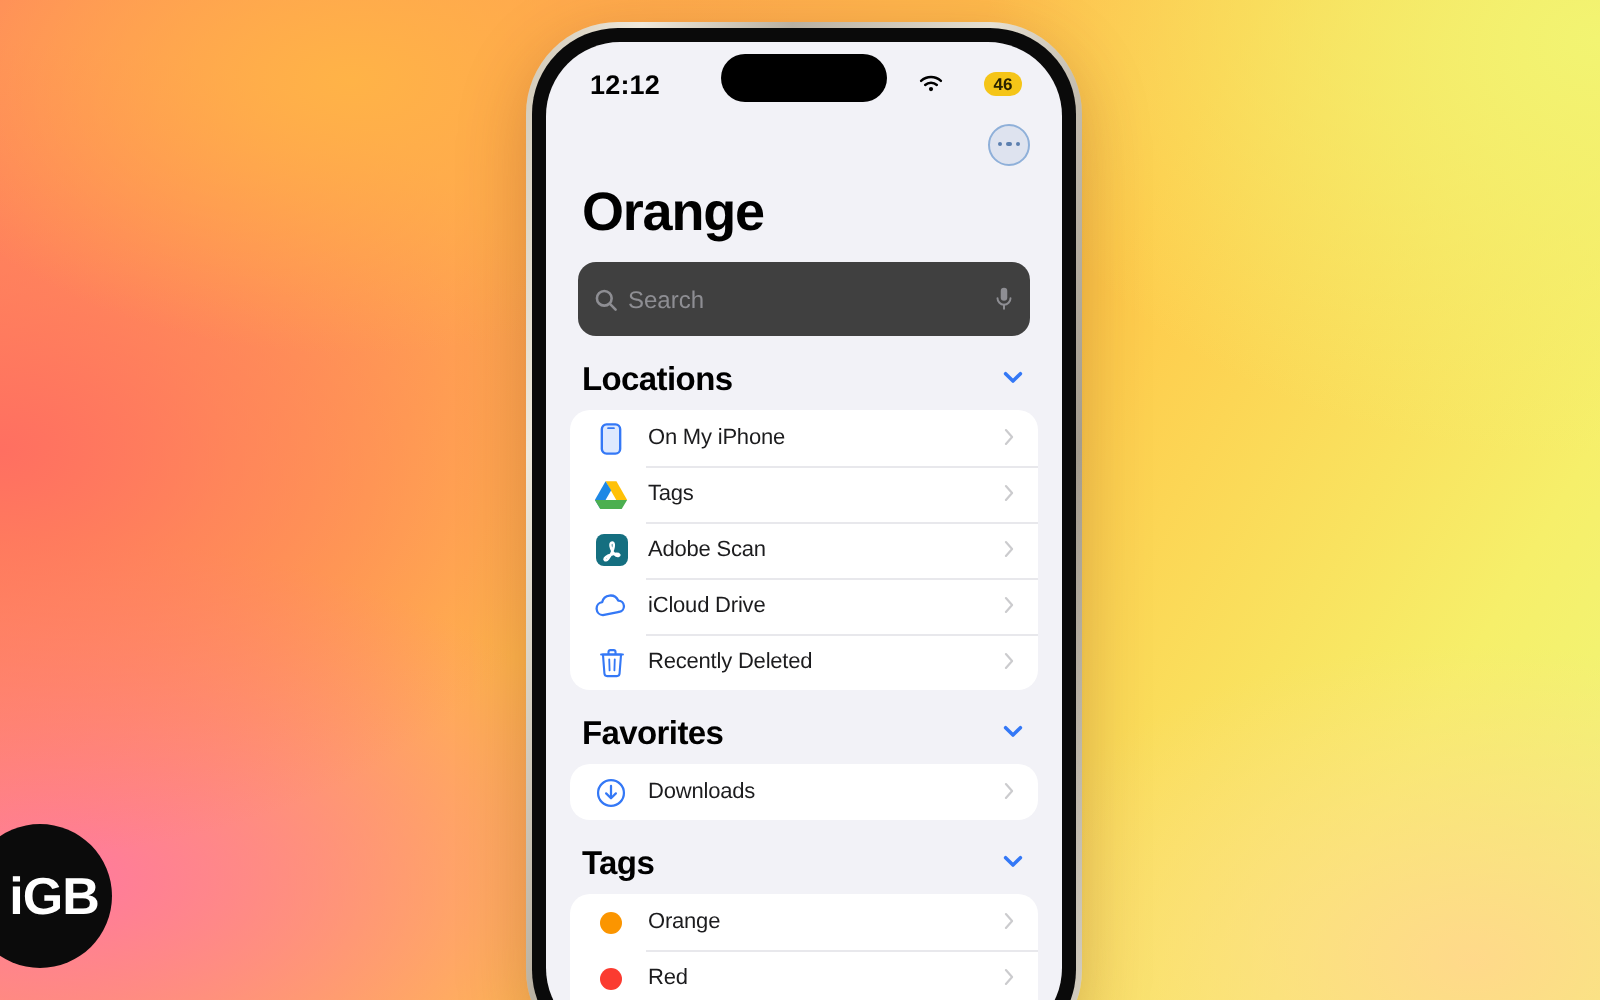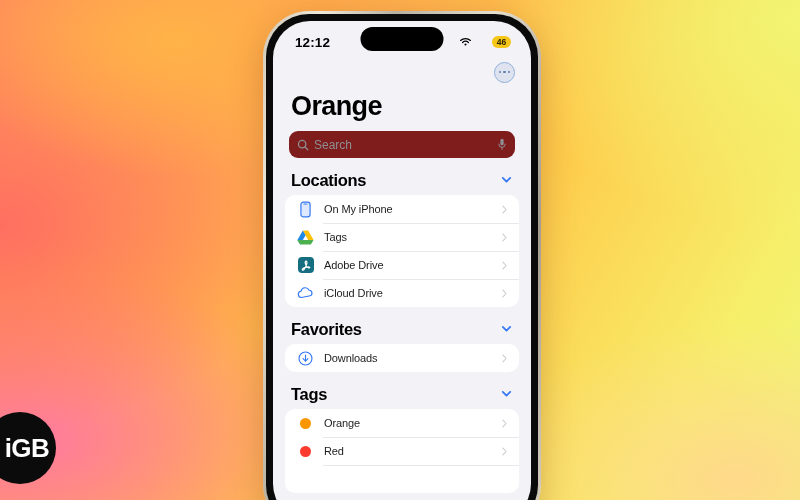--- a/index.html
+++ b/index.html
@@ -78,22 +78,22 @@
   }
   #more-button span { width:2.6px; height:2.6px; border-radius:50%; background:#5c7fae; display:block; }
 
   #page-title {
     font-size:27px; font-weight:bold; color:#000;
     padding:6px 18px 0 18px; letter-spacing:-0.6px;
   }
 
   
   #search-bar {
-    margin:9px 16px 0 16px; height:27px; border-radius:9px;
-    background:#7f1d1d; display:flex; align-items:center; padding:0 8px; gap:5px;
+    margin:9px 16px 0 16px; height:37px; border-radius:9px;
+    background:#404040; display:flex; align-items:center; padding:0 8px; gap:5px;
   }
   #search-input { flex:1; font-size:12px; color:#8e8e93; }
   .ic { flex:none; display:block; }
 
   
   #content { padding:0 0 0 0; }
   .section-header {
     display:flex; align-items:center; justify-content:space-between;
     padding:13px 18px 5px 18px;
   }
@@ -217,32 +217,47 @@
                 </svg></span>
             </div>
             <div class="row">
               <span class="row-icon">
                 <div class="adobe-tile">
                   <svg width="10" height="11" viewBox="0 0 10 11">
         <path d="M5.1 1.2c0.9 0 1 1.6 0.5 3.2-0.5 1.7-1.6 3.8-2.5 4.9-0.8 1-1.6 1.1-1.8 0.5-0.3-0.8 1.2-1.8 3.1-2.4 1.9-0.6 3.8-0.7 4.2-0.1 0.3 0.5-0.6 0.9-1.5 0.5C5.9 7.2 4.6 5 4.3 3.2 4.1 1.9 4.4 1.2 5.1 1.2z" fill="none" stroke="#ffffff" stroke-width="1.25" stroke-linejoin="round" stroke-linecap="round"></path>
                   </svg>
                 </div>
               </span>
-              <span class="row-label">Adobe Drive</span>
+              <span class="row-label">Adobe Scan</span>
               <span><svg class="chev-right" viewBox="0 0 10 14">
                   <path d="M2.6 1.6 7.4 7l-4.8 5.4" stroke="#8e8e93" stroke-width="1.7" fill="none" stroke-linecap="round" stroke-linejoin="round"></path>
                 </svg></span>
             </div>
             <div class="row">
               <span class="row-icon">
                 <svg width="17" height="12" viewBox="0 0 18 13">
         <path d="M4.6 11.4a3.5 3.5 0 0 1-0.4-6.96 4.6 4.6 0 0 1 8.7-0.9 3.1 3.1 0 0 1 0.5 6.16 3.2 3.2 0 0 1-0.6 0.06z" stroke="#3478f6" stroke-width="1.25" fill="none" stroke-linejoin="round"></path>
                 </svg>
               </span>
               <span class="row-label">iCloud Drive</span>
+              <span><svg class="chev-right" viewBox="0 0 10 14">
+                  <path d="M2.6 1.6 7.4 7l-4.8 5.4" stroke="#8e8e93" stroke-width="1.7" fill="none" stroke-linecap="round" stroke-linejoin="round"></path>
+                </svg></span>
+            </div>
+            <div class="row">
+              <span class="row-icon">
+                <svg width="12" height="15" viewBox="0 0 13 16">
+        <path d="M1.6 3.4h9.8l-0.8 10.3a1.5 1.5 0 0 1-1.5 1.4H3.9a1.5 1.5 0 0 1-1.5-1.4z" stroke="#3478f6" stroke-width="1.15" fill="none" stroke-linejoin="round"></path>
+        <line x1="0.6" y1="3.4" x2="12.4" y2="3.4" stroke="#3478f6" stroke-width="1.15" stroke-linecap="round"></line>
+        <path d="M4.6 3.2V2a1 1 0 0 1 1-1h1.8a1 1 0 0 1 1 1v1.2" stroke="#3478f6" stroke-width="1.15" fill="none"></path>
+        <line x1="5" y1="6" x2="5.2" y2="12" stroke="#3478f6" stroke-width="1" stroke-linecap="round"></line>
+        <line x1="8" y1="6" x2="7.8" y2="12" stroke="#3478f6" stroke-width="1" stroke-linecap="round"></line>
+                </svg>
+              </span>
+              <span class="row-label">Recently Deleted</span>
               <span><svg class="chev-right" viewBox="0 0 10 14">
                   <path d="M2.6 1.6 7.4 7l-4.8 5.4" stroke="#8e8e93" stroke-width="1.7" fill="none" stroke-linecap="round" stroke-linejoin="round"></path>
                 </svg></span>
             </div>
           </div>
           <div class="section-header">
             <div class="section-title">Favorites</div>
             <span><svg class="chev-down" viewBox="0 0 14 14">
                 <path d="M3 5.2 7 9.2l4-4" stroke="#3478f6" stroke-width="1.9" fill="none" stroke-linecap="round" stroke-linejoin="round"></path>
               </svg></span>

